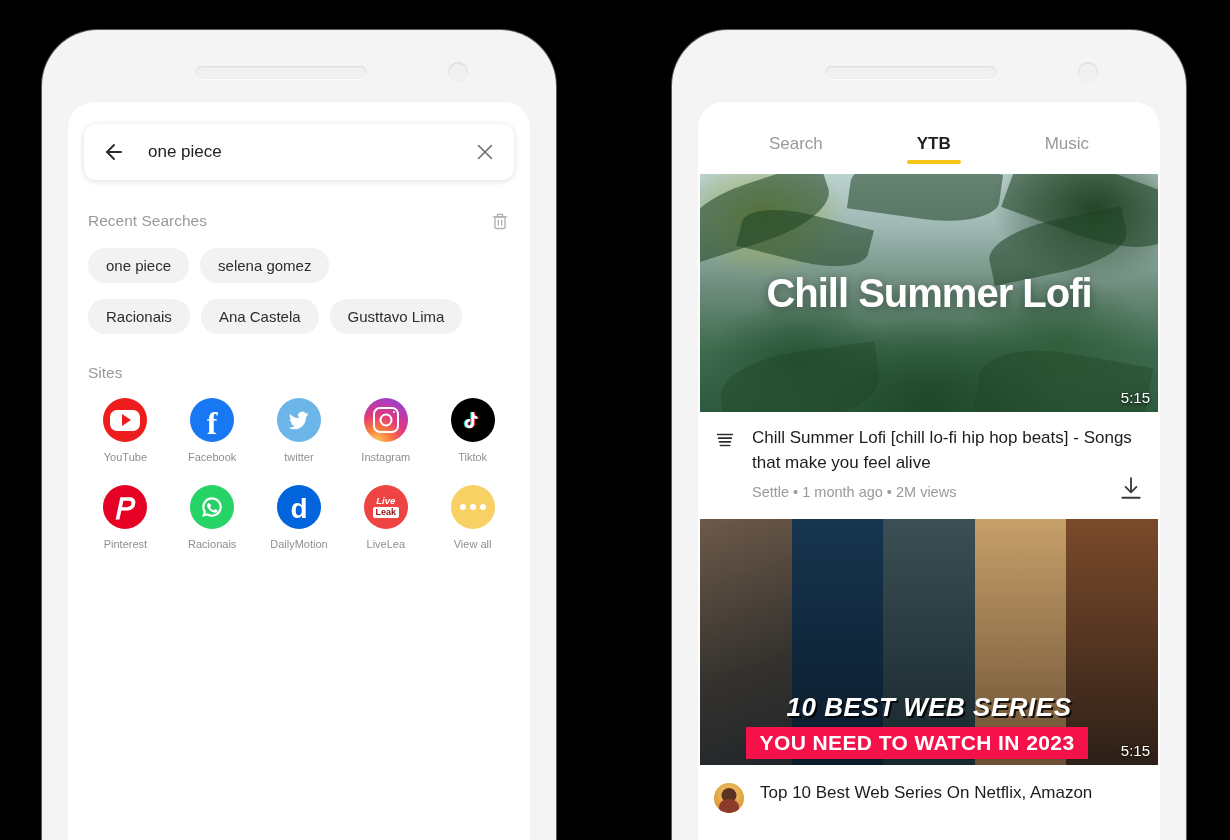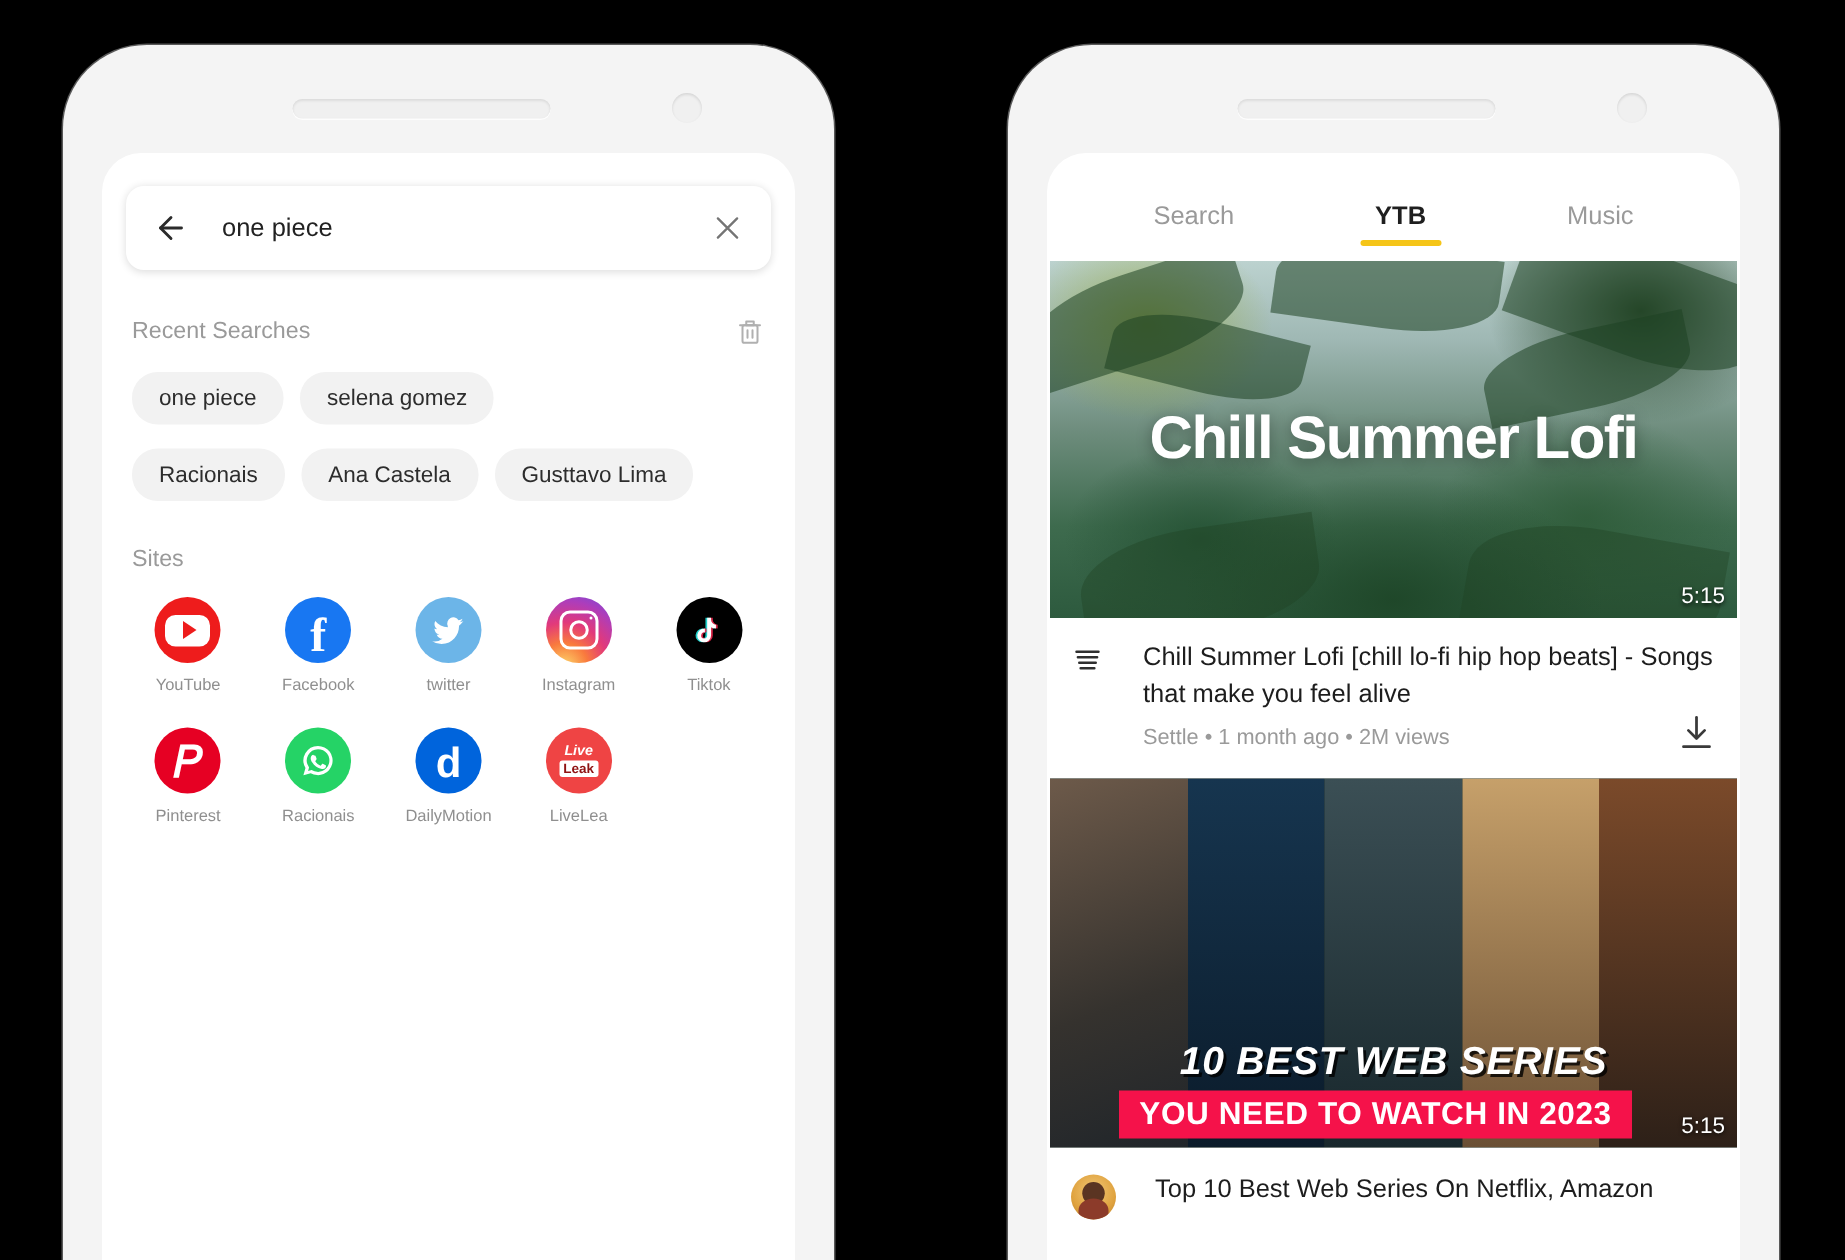--- a/index.html
+++ b/index.html
@@ -148,21 +148,21 @@
     text-shadow:2px 2px 0 rgba(0,0,0,.8);
   }
   .collage-bar2{
     position:absolute;left:46px;right:70px;bottom:6px;
     background:#f5124a;color:#fff;text-align:center;
     font-size:21px;font-weight:bold;padding:4px 0;letter-spacing:.4px;
   }
 
   .vmeta{display:flex;padding:14px 16px 0 16px;}
   .ico-queue{width:22px;height:22px;flex:0 0 auto;margin-top:3px;color:#2f2f2f;}
-  .vmeta-body{flex:1;margin-left:26px;}
+  .vmeta-body{flex:1;margin-left:16px;}
   .vtitle{font-size:17px;color:#1d1d1d;line-height:1.45;}
   .vsub{font-size:14.5px;color:#9a9a9a;margin-top:8px;}
   .vrow2{display:flex;align-items:center;justify-content:space-between;}
   .ico-dl{width:26px;height:26px;color:#3a3a3a;flex:0 0 auto;margin-left:10px;}
 
   .avatar{
     width:30px;height:30px;border-radius:50%;flex:0 0 auto;margin-top:2px;
     background:radial-gradient(circle at 50% 38%,#f2c97a,#e0a33f 60%,#b97c28);
     position:relative;overflow:hidden;
   }
@@ -302,20 +302,30 @@
         <div class="site">
           <span class="site-ico" style="background:#ef4444">
             <span class="ll-badge">
               <span class="ll-top">Live</span>
               <span class="ll-bot">Leak</span>
             </span>
           </span>
           <span class="site-label">LiveLea</span>
         </div>
 
+        <div class="site">
+          <span class="site-ico" style="background:#f7d163">
+            <span class="dots">
+                <i></i>
+                <i></i>
+                <i></i>
+              </span>
+          </span>
+          <span class="site-label">View all</span>
+        </div>
 
       </div>
     </div>
   </div>
 
   <div class="phone phone-right">
     <div class="notch-speaker"></div>
     <div class="notch-cam"></div>
 
     <div class="screen">

